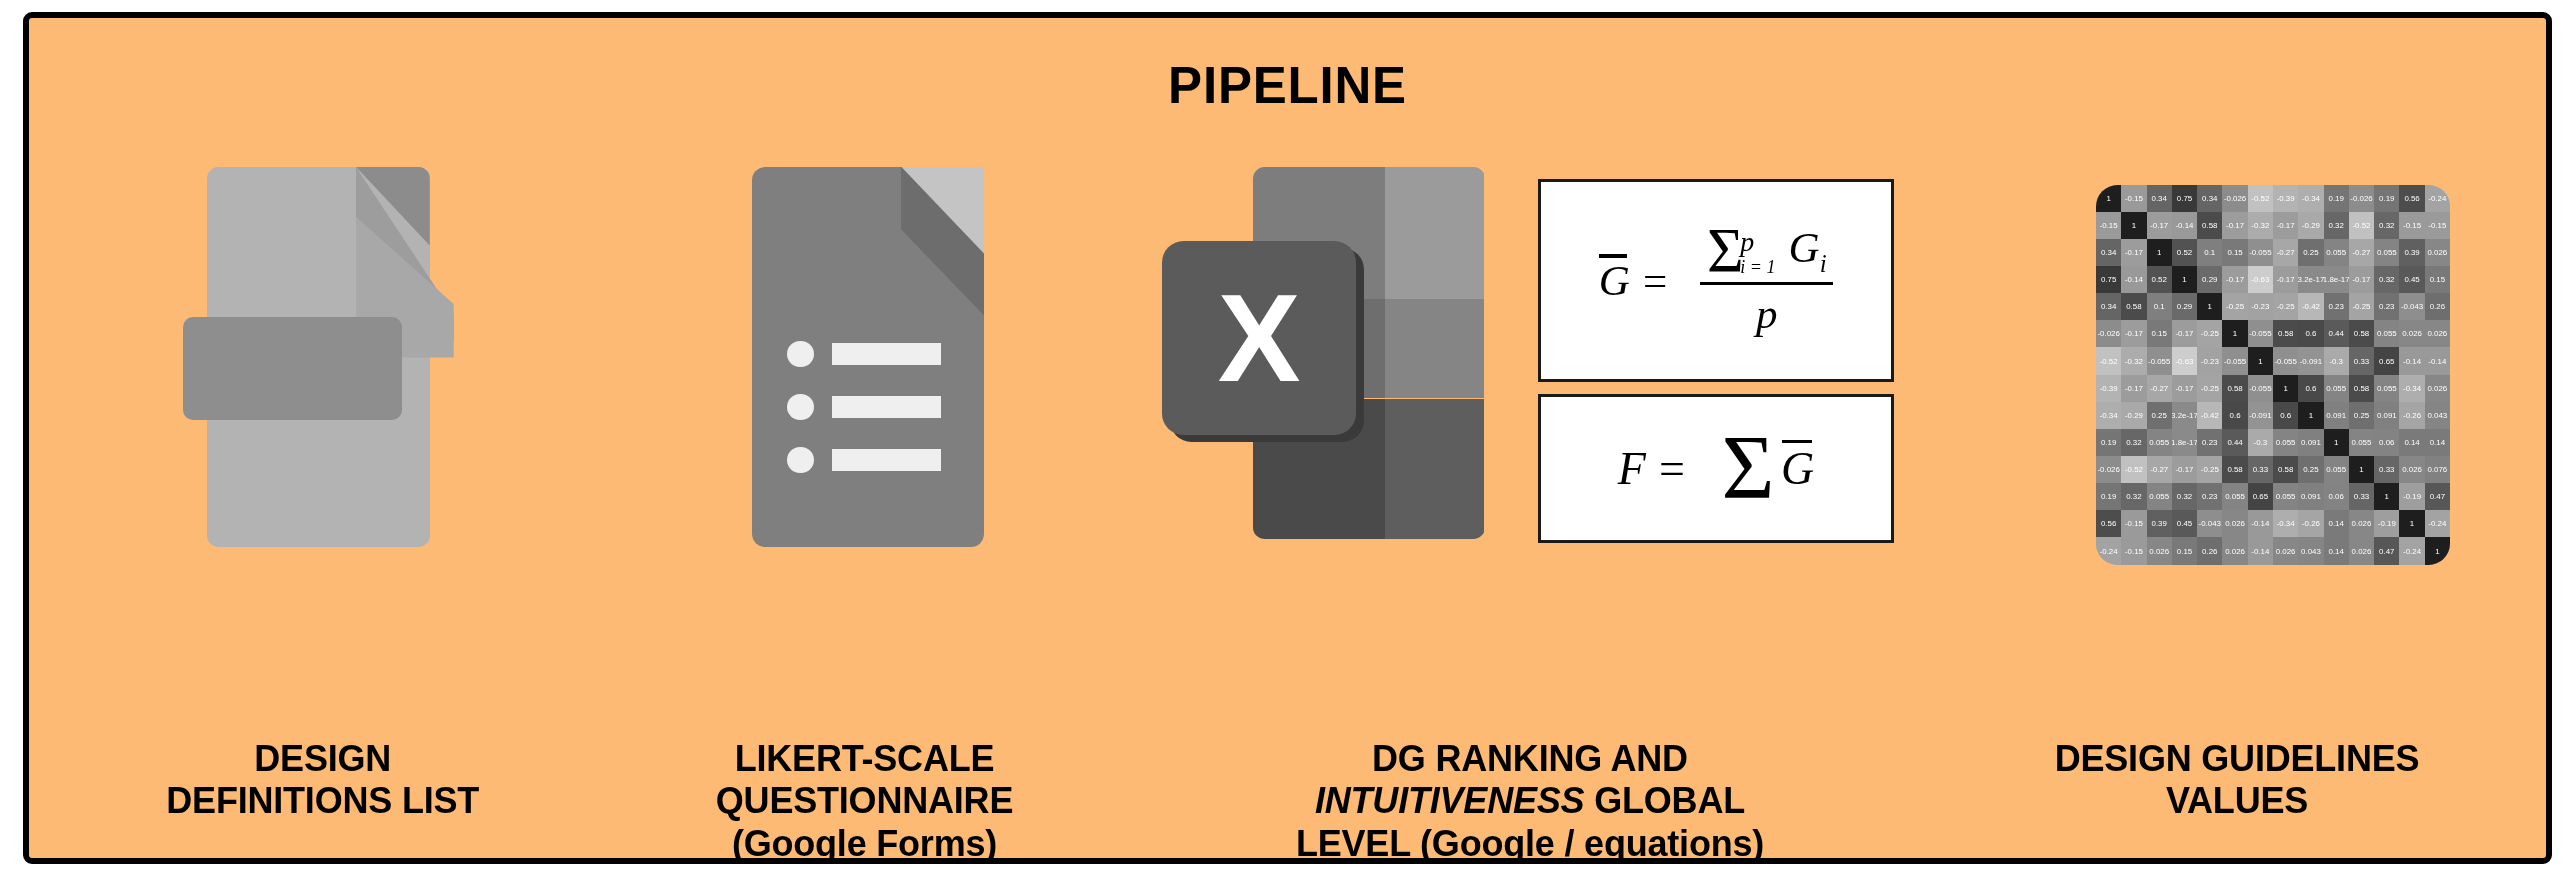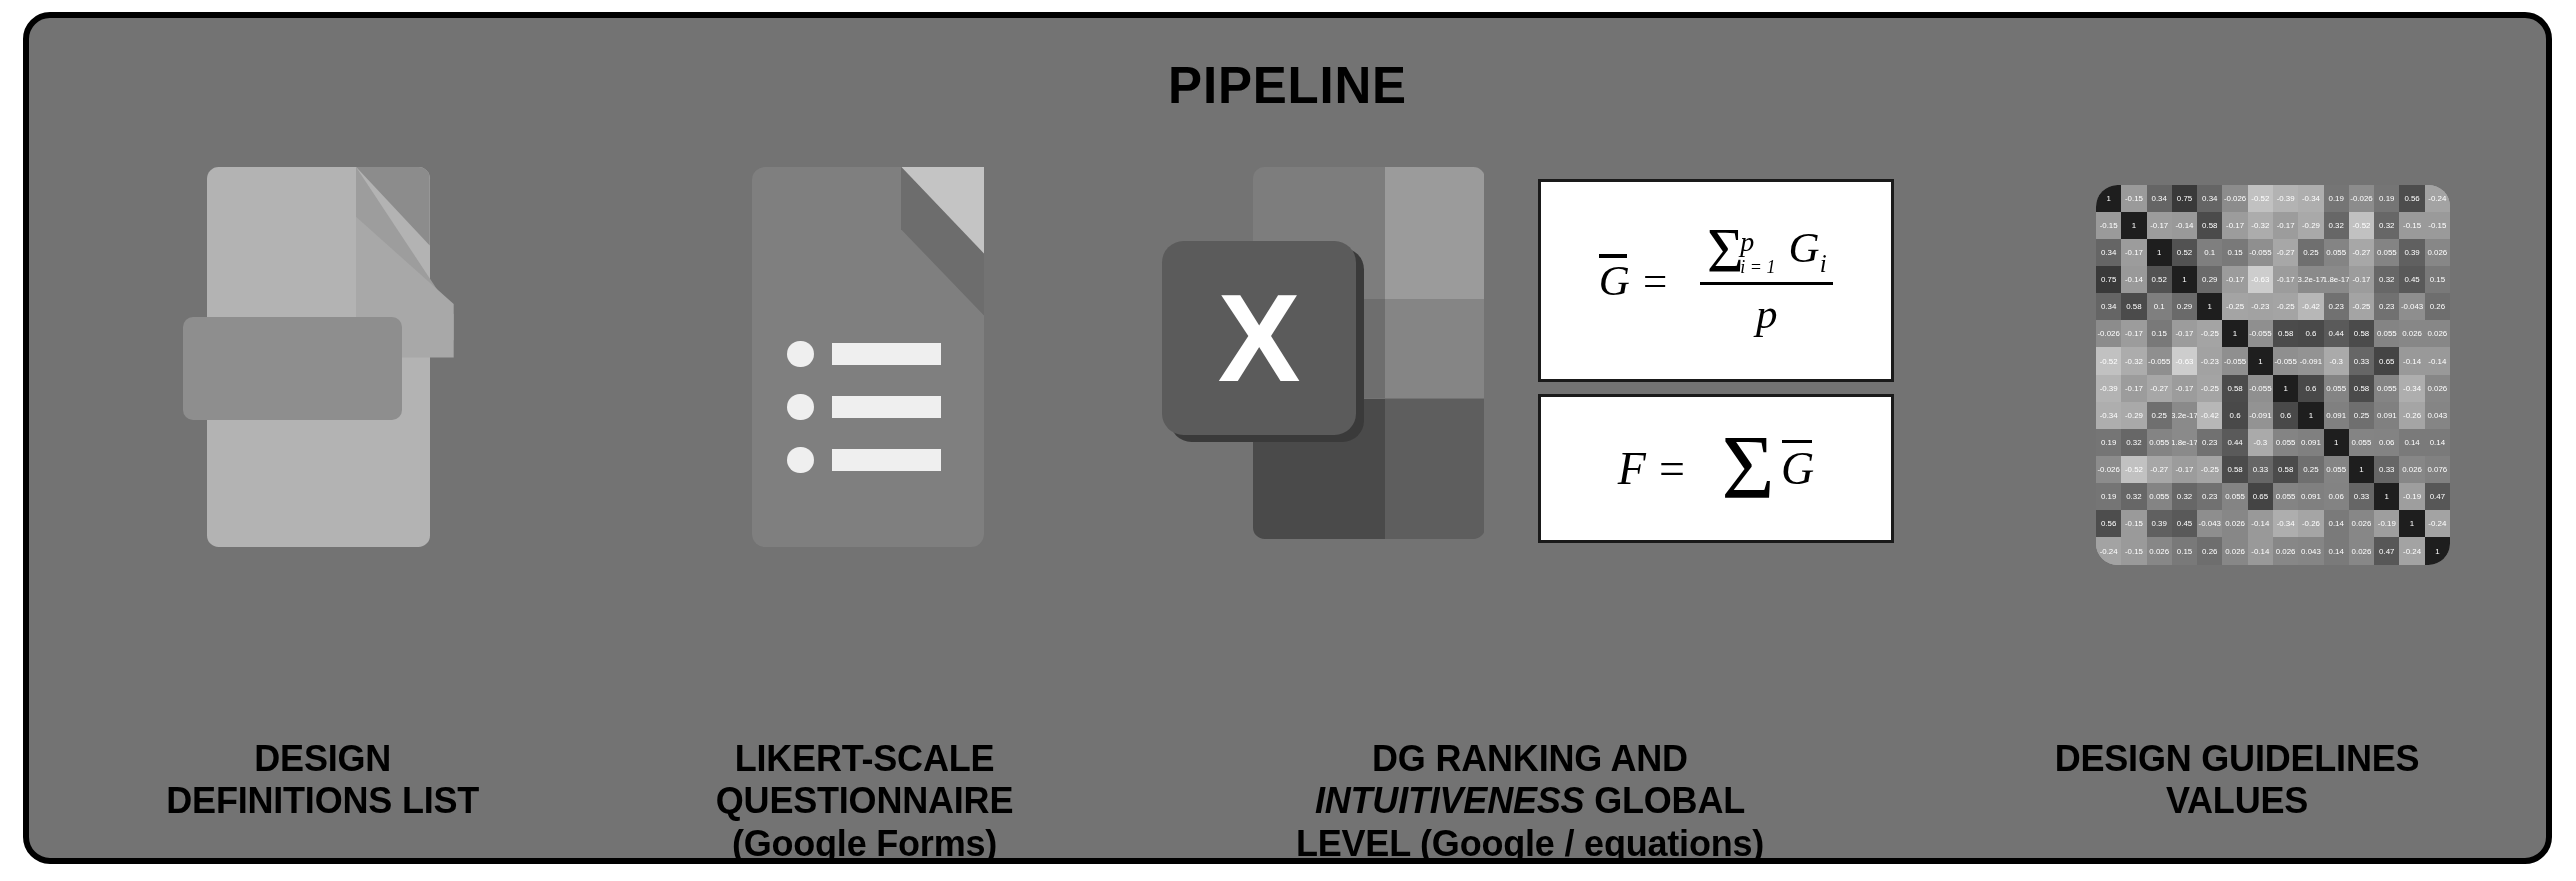--- a/index.html
+++ b/index.html
@@ -1,22 +1,22 @@
 <!DOCTYPE html>
 <html style="font-size:13.2px"><head>
 <meta charset="utf-8">
 <style>
   html,body{margin:0;padding:0;background:#ffffff;}
   body{width:2576px;height:882px;font-family:"Liberation Sans",sans-serif;overflow:hidden;}
 
   #frame{
     position:absolute; left:23px; top:11.6px;
     width:2529px; height:852px;
-    border:6.6px solid #000000; border-radius:27px;
-    background:#737373; box-sizing:border-box;padding-left:16px;
+    border:6.6px solid #000000; border-radius:9px;
+    background:#fdba74; box-sizing:border-box;padding-left:16px;
   }
 
   #pipeline-title{
     position:absolute; left:0; top:38px; width:100%;
     text-align:center; font-size:51px; font-weight:bold;
     letter-spacing:0.8px; color:#000000;
   }
 
   .stage{ position:absolute; top:149px; }
   .stage-art{ position:relative; height:397px; }

